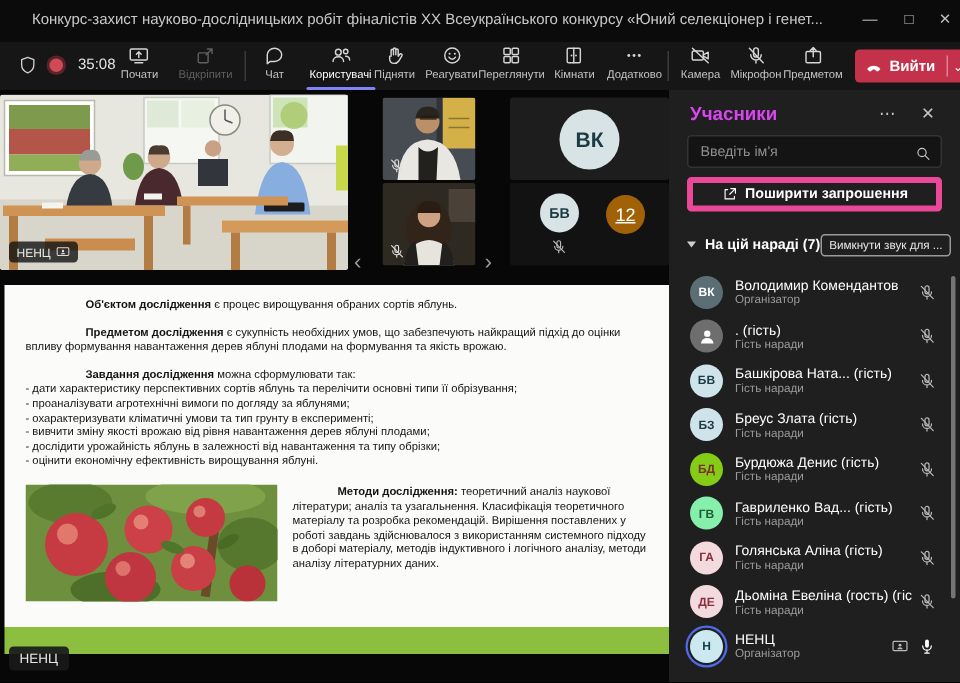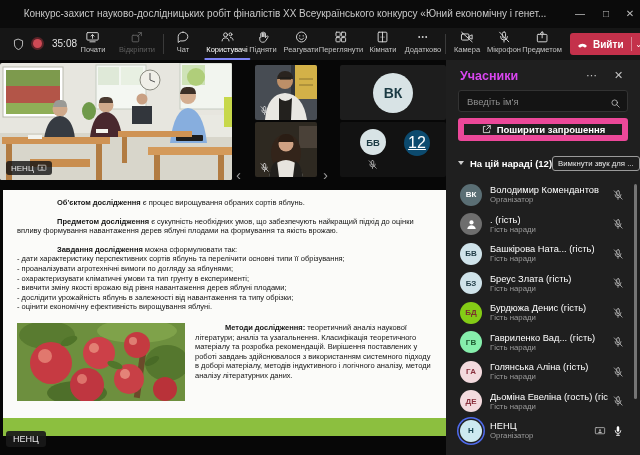--- a/index.html
+++ b/index.html
@@ -39,22 +39,22 @@
   .vtile svg{display:block;width:100%;height:100%;}
   .tag{position:absolute;left:6px;bottom:5px;background:rgba(18,18,18,.8);color:#e6e6e6;
        font-size:8px;padding:2px 5px;border-radius:3px;display:flex;align-items:center;gap:3px;}
   .tag svg{width:10px;height:10px;color:#dcdcdc;}
   .strip-chev{position:absolute;top:108px;font-size:15px;color:#9a9a9a;line-height:14px;}
   .avatar-big{position:absolute;left:50%;top:50%;transform:translate(-50%,-50%);width:40px;height:40px;
               border-radius:50%;background:#d8e3e5;color:#1b3a43;display:flex;align-items:center;
               justify-content:center;font-size:14px;font-weight:bold;}
   .avatar-mini{position:absolute;width:26px;height:26px;border-radius:50%;background:#d8e3e5;color:#1b3a43;
                display:flex;align-items:center;justify-content:center;font-size:9.5px;font-weight:bold;}
-  .count-badge{position:absolute;width:26px;height:26px;border-radius:50%;background:#0c4a6e;color:#fff;
-               display:flex;align-items:center;justify-content:center;font-size:16px;text-decoration:underline;}
+  .count-badge{position:absolute;width:26px;height:26px;border-radius:50%;background:#a16207;color:#fff;
+               display:flex;align-items:center;justify-content:center;font-size:12px;text-decoration:underline;}
   .mic-ovl{position:absolute;color:#e0e0e0;}
   .mic-ovl svg{width:11px;height:11px;}
   
   .slide{position:absolute;left:3px;top:130px;width:443px;height:228px;background:#fbfbf9;
          color:#141414;box-sizing:border-box;padding:8px 14px 0 14px;}
   .slide p{margin:0;font-size:7.5px;line-height:9.6px;}
   .slide .ind{text-indent:40px;}
   .slide .sp{margin-top:9px;}
   .tasks p{text-indent:0;}
   .bottom-blk{display:flex;gap:10px;margin-top:11px;align-items:flex-start;}
@@ -69,21 +69,21 @@
   .panel{position:absolute;left:446px;top:60px;width:194px;height:395px;background:#1f1f1f;}
   .panel-title{position:absolute;left:14px;top:9px;font-size:12.5px;font-weight:bold;color:#d946ef;}
   .panel-glyph{position:absolute;top:9px;font-size:11px;color:#c4c4c4;}
   .search{position:absolute;left:12px;top:30px;width:170px;height:22px;background:#141414;
           border:1px solid #333;border-radius:3px;box-sizing:border-box;color:#ddd;font-size:9.5px;
           padding:0 22px 0 8px;font-family:"Liberation Sans",sans-serif;}
   .search::placeholder{color:#8f8f8f;}
   .search-ic{position:absolute;left:164px;top:35px;color:#c8c8c8;}
   .search-ic svg{width:11px;height:11px;}
   .invite{position:absolute;left:12px;top:58px;width:170px;height:23px;background:transparent;
-          border:6px solid #ec4899;border-radius:3px;box-sizing:border-box;display:flex;align-items:center;
+          border:4px solid #ec4899;border-radius:3px;box-sizing:border-box;display:flex;align-items:center;
           justify-content:center;gap:5px;color:#fff;font-size:9.5px;font-weight:bold;}
   .invite svg{width:11px;height:11px;}
   .section-row{position:absolute;left:12px;top:94px;width:170px;height:18px;display:flex;align-items:center;}
   .sec-chev{width:0;height:0;border-left:3.5px solid transparent;border-right:3.5px solid transparent;
             border-top:4.5px solid #cfcfcf;margin-right:6px;}
   .sec-label{font-size:9.5px;font-weight:bold;color:#fff;flex:1;white-space:nowrap;}
   .muteall{border:1px solid #9a9a9a;border-radius:3px;background:transparent;color:#e8e8e8;
            font-size:7.8px;padding:2px 5px;white-space:nowrap;}
   .plist{position:absolute;left:0;top:120px;width:188px;}
   .p-row{position:relative;height:29.5px;display:flex;align-items:center;padding-left:14px;box-sizing:border-box;}
@@ -97,21 +97,21 @@
   .p-icons{position:absolute;right:10px;top:50%;transform:translateY(-50%);display:flex;gap:6px;color:#b9b9b9;}
   .p-icons svg{width:12px;height:12px;}
   .scrollbar{position:absolute;left:188px;top:124px;width:3px;height:215px;background:#757575;border-radius:2px;}
 </style>
 </head>
 <body>
 
 <div id="app">
 
   <div class="titlebar">
-    <div class="title">Конкурс-захист науково-дослідницьких робіт фіналістів XX Всеукраїнського конкурсу «Юний економічну і генет...</div>
+    <div class="title">Конкурс-захист науково-дослідницьких робіт фіналістів XX Всеукраїнського конкурсу «Юний селекціонер і генет...</div>
     <div class="winbtn" style="left:568px">—</div>
     <div class="winbtn" style="left:594px">□</div>
     <div class="winbtn" style="left:618px">✕</div>
   </div>
 
   <div class="toolbar">
     <span class="shield"><svg viewBox="0 0 16 16">
           <path d="M8 1.5 13 3.4V7.5c0 3.5-2.3 5.7-5 6.7-2.7-1-5-3.2-5-6.7V3.4Z" fill="none" stroke="currentColor" stroke-width="1.1" stroke-linecap="round" stroke-linejoin="round"></path>
         </svg></span>
     <span class="recdot"></span>
@@ -430,21 +430,21 @@
           <svg viewBox="0 0 16 16">
             <path d="M6 3.5H3.5v9h9V10" fill="none" stroke="currentColor" stroke-width="1.1" stroke-linecap="round" stroke-linejoin="round"></path>
             <path d="M9 2.5h4.5V7M13.5 2.5 8 8" fill="none" stroke="currentColor" stroke-width="1.1" stroke-linecap="round" stroke-linejoin="round"></path>
           </svg>
         </span>
       <span>Поширити запрошення</span>
     </div>
 
     <div class="section-row">
       <span class="sec-chev"></span>
-      <span class="sec-label">На цій нараді (12)</span>
+      <span class="sec-label">На цій нараді (7)</span>
       <button class="muteall">Вимкнути звук для ...</button>
     </div>
 
     <div class="plist" id="plist">
         <div class="p-row">
           <div class="p-avatar" style="background:#5a6e74;color:#ffffff">ВК</div>
      <div class="p-meta">
        <div class="p-name">Володимир Комендантов</div>
        <div class="p-role">Організатор</div>
      </div>

